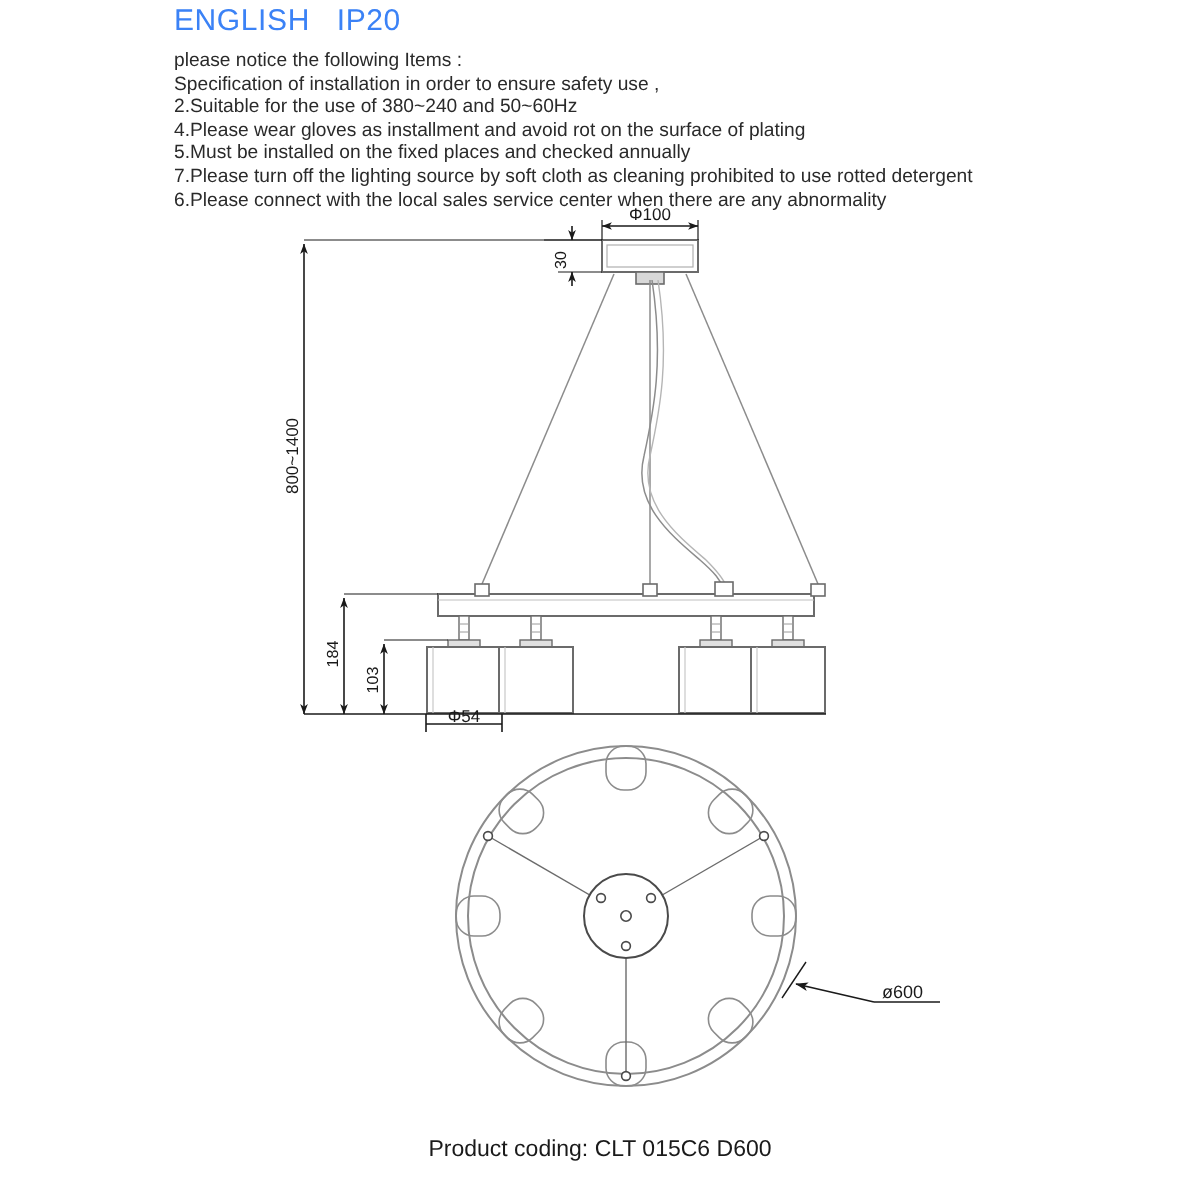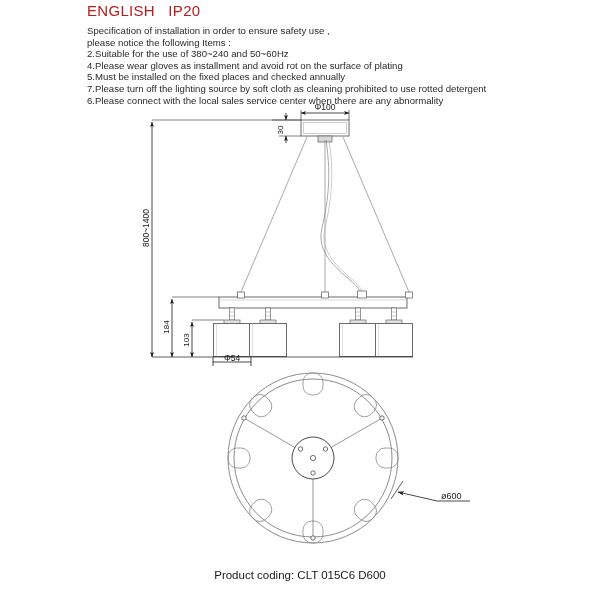--- a/index.html
+++ b/index.html
@@ -20,21 +20,21 @@
   
   #header-block {
     position: absolute;
     left: 87px;
     top: 2px;
     width: 470px;
   }
   #title-line {
     font-size: 15px;
     letter-spacing: 0.3px;
-    color: #b91c1c;
+    color: #3b82f6;
     margin-bottom: 6px;
     white-space: pre;
   }
   .spec-line {
     font-size: 9.6px;
     line-height: 11.6px;
     color: #2a2a2a;
     white-space: pre;
   }
 
@@ -59,22 +59,22 @@
     white-space: pre;
   }
 </style>
 </head>
 <body>
 
 <div id="page">
 
   <div id="header-block">
     <div id="title-line">ENGLISH   IP20</div>
+    <div class="spec-line">please notice the following Items :</div>
     <div class="spec-line">Specification of installation in order to ensure safety use ,</div>
-    <div class="spec-line">please notice the following Items :</div>
     <div class="spec-line">2.Suitable for the use of 380~240 and 50~60Hz</div>
     <div class="spec-line">4.Please wear gloves as installment and avoid rot on the surface of plating</div>
     <div class="spec-line">5.Must be installed on the fixed places and checked annually</div>
     <div class="spec-line">7.Please turn off the lighting source by soft cloth as cleaning prohibited to use rotted detergent</div>
     <div class="spec-line">6.Please connect with the local sales service center when there are any abnormality</div>
   </div>
 
   <svg id="drawing" viewBox="0 0 600 600">
     <defs>
       <marker id="arrowEnd" markerWidth="7" markerHeight="7" refX="6.2" refY="2.4" orient="auto" markerUnits="strokeWidth">

